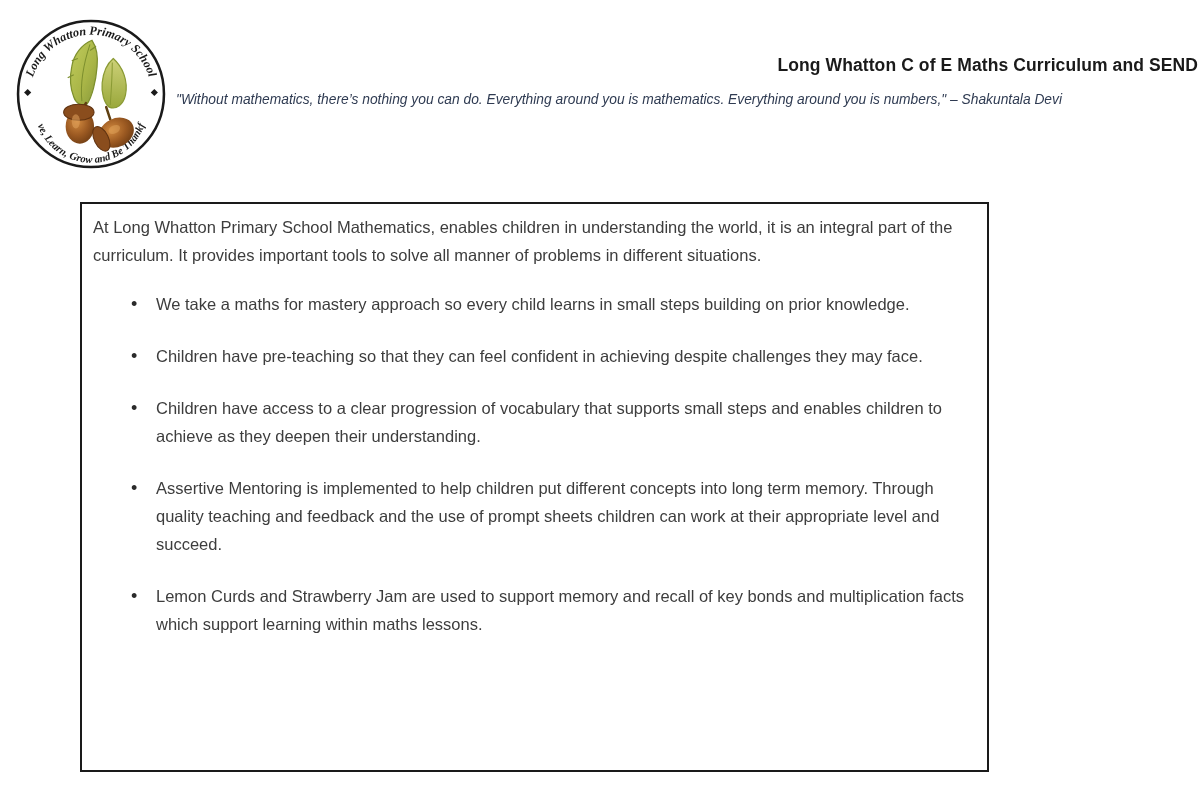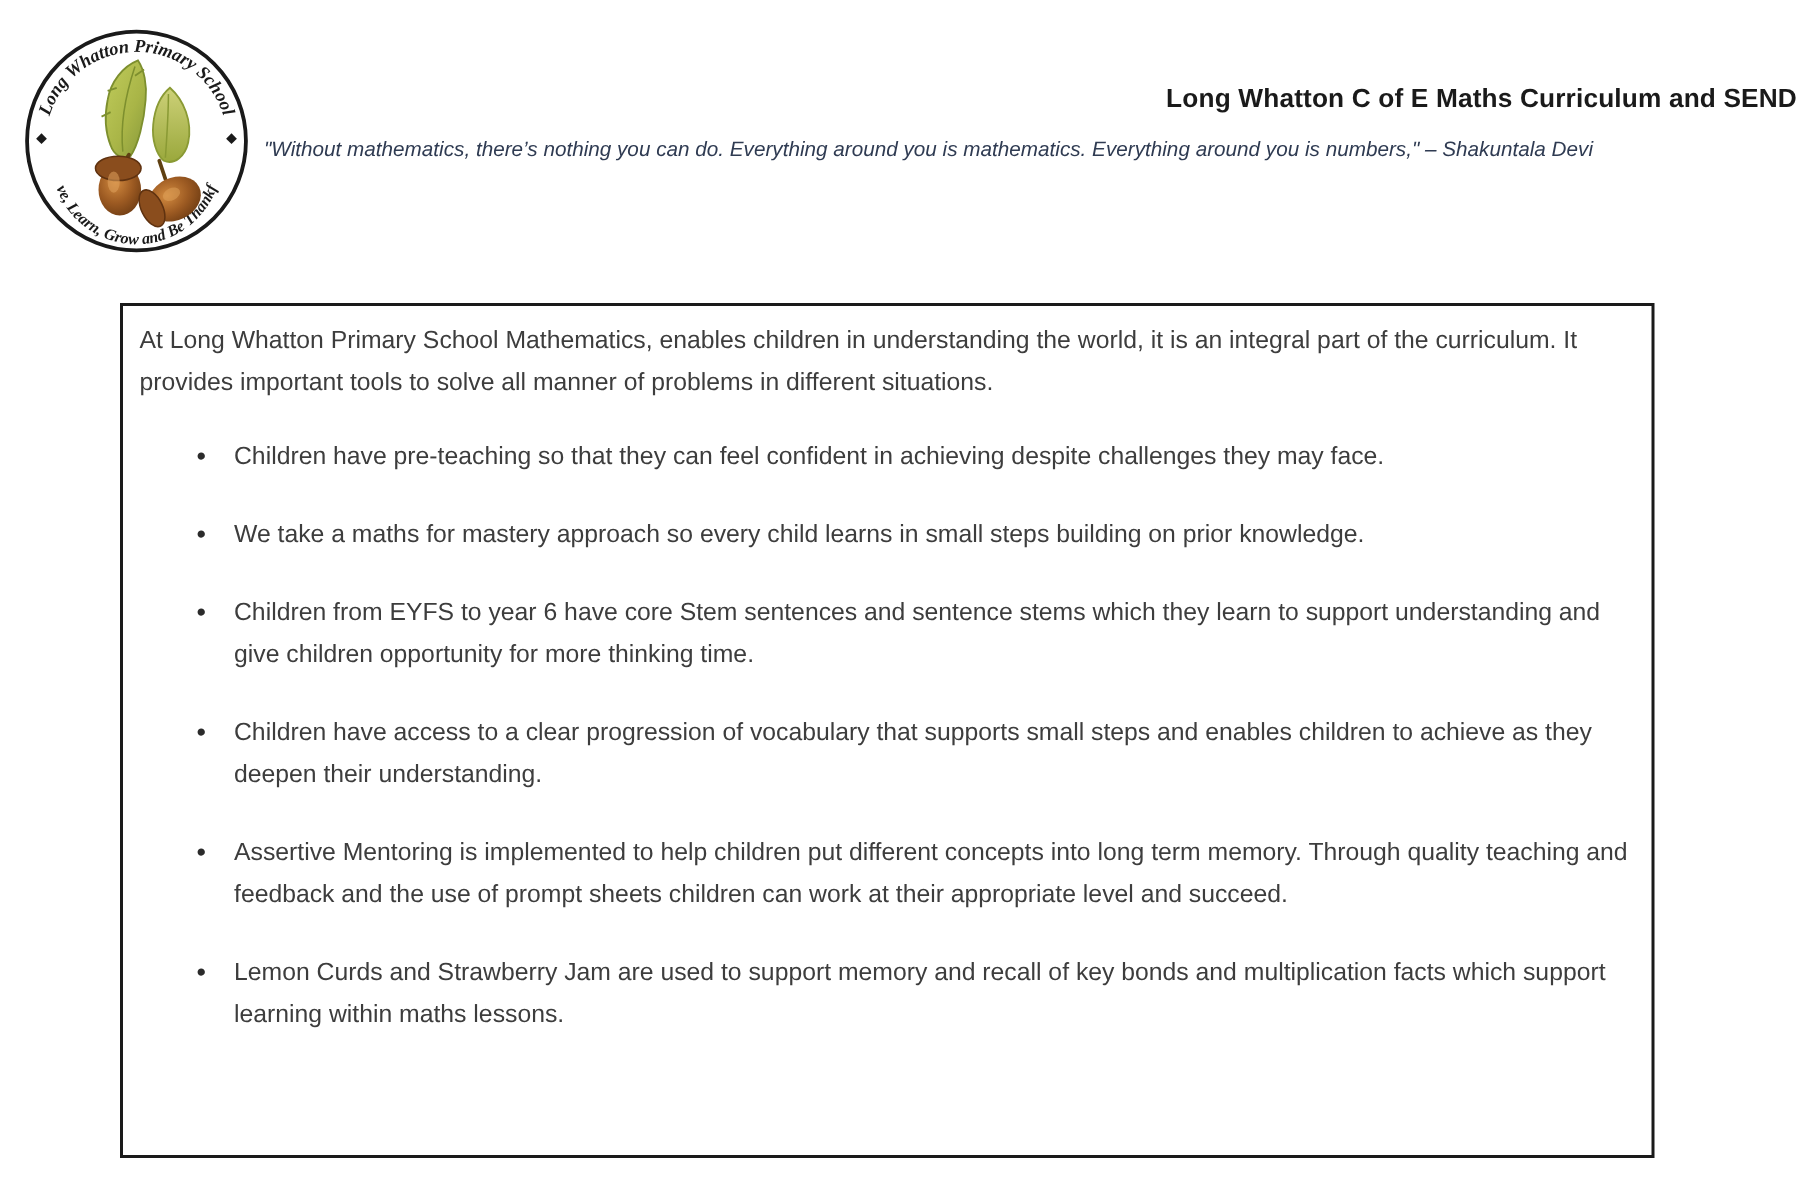--- a/index.html
+++ b/index.html
@@ -40,21 +40,21 @@
     font-size: 13.8px;
     font-style: italic;
     color: #2f3b52;
   }
 
   
   .content-box {
     position: absolute;
     left: 80px;
     top: 202px;
-    width: 1023px;
+    width: 909px;
     height: 570px;
     border: 2px solid #1a1a1a;
     padding: 9px 12px 0 11px;
     background: #ffffff;
   }
   .intro {
     font-size: 16.5px;
     line-height: 28px;
     color: #3d3d3d;
     margin-bottom: 21px;
@@ -142,26 +142,25 @@
   </svg>
 </div>
 
 <div class="doc-title">Long Whatton C of E Maths Curriculum and SEND</div>
 <div class="doc-quote">"Without mathematics, there’s nothing you can do. Everything around you is mathematics. Everything around you is numbers," – Shakuntala Devi</div>
 
 <div class="content-box">
   <p class="intro">At Long Whatton Primary School Mathematics, enables children in understanding the world, it is an integral part of the curriculum. It provides important tools to solve all manner of problems in different situations.</p>
   <ul class="bullet-list">
 
+      <li>We take a maths for mastery approach so every child learns in small steps building on prior knowledge.</li>
+
       <li>Children have pre-teaching so that they can feel confident in achieving despite challenges they may face.</li>
 
-      <li>We take a maths for mastery approach so every child learns in small steps building on prior knowledge.</li>
 
-
-      <li>Children from EYFS to year 6 have core Stem sentences and sentence stems which they learn to support understanding and give children opportunity for more thinking time.</li>
 
       <li>Children have access to a clear progression of vocabulary that supports small steps and enables children to achieve as they deepen their understanding.</li>
 
       <li>Assertive Mentoring is implemented to help children put different concepts into long term memory. Through quality teaching and feedback and the use of prompt sheets children can work at their appropriate level and succeed.</li>
 
       <li>Lemon Curds and Strawberry Jam are used to support memory and recall of key bonds and multiplication facts which support learning within maths lessons.</li>
     </ul>
 </div>
 
 </body></html>

